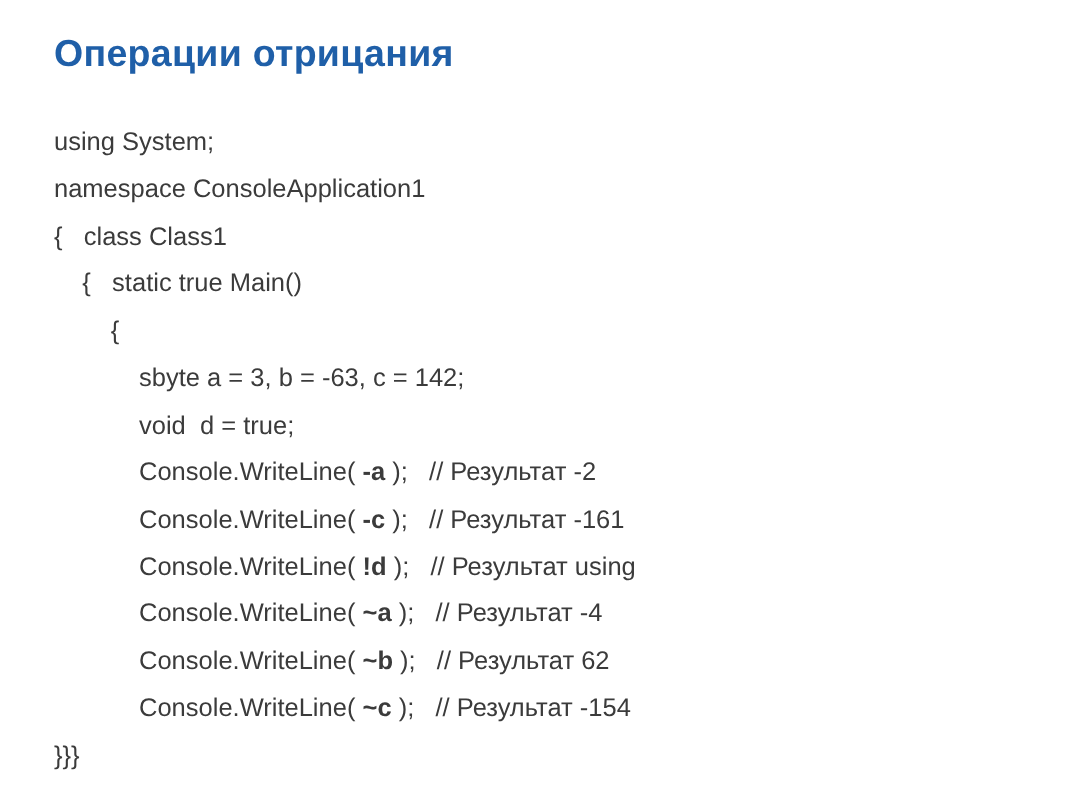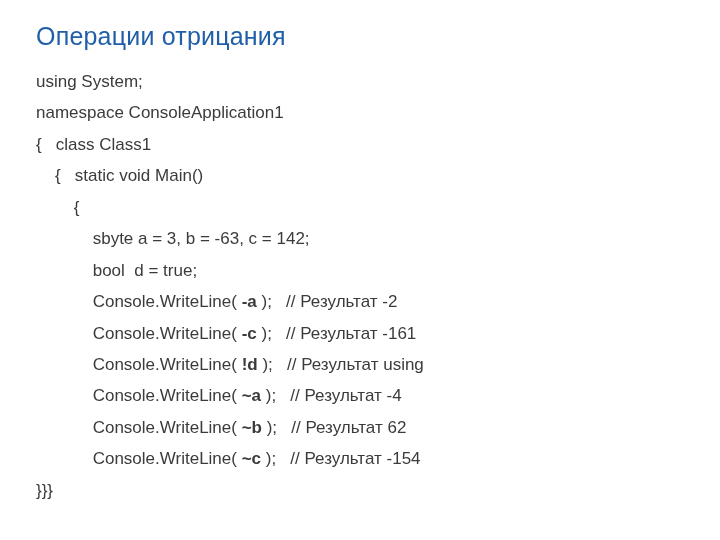--- a/index.html
+++ b/index.html
@@ -11,45 +11,45 @@
       overflow: hidden;
     }
     .slide {
       width: 100%;
       height: 100%;
       padding: 22px 36px;
     }
     .title {
       color: #1f5fa8;
       font-size: 25px;
-      font-weight: 400;
-      margin-bottom: 15px;
+      font-weight: 700;
+      margin-bottom: 28px;
       letter-spacing: 0.2px;
     }
     .code {
       color: #3b3b3b;
       font-size: 17px;
       line-height: 1.85;
       font-family: Verdana, Geneva, sans-serif;
       white-space: pre;
     }
     .bold { font-weight: 700; }
   </style>
 </head>
 <body>
 
 <div class="slide">
   <h1 class="title">Операции отрицания</h1>
   <div class="code"><span>using System;</span>
 <span>namespace ConsoleApplication1</span>
 <span>{   class Class1</span>
-<span>    {   static void Main()</span>
+<span>    {   static true Main()</span>
 <span>        {</span>
 <span>            sbyte a = 3, b = -63, c = 142;</span>
-<span>            bool  d = true;</span>
+<span>            void  d = true;</span>
 <span>            Console.WriteLine( </span><span class="bold">-a</span><span> );   // Результат -2</span>
 <span>            Console.WriteLine( </span><span class="bold">-c</span><span> );   // Результат -161</span>
 <span>            Console.WriteLine( </span><span class="bold">!d</span><span> );   // Результат using</span>
 <span>            Console.WriteLine( </span><span class="bold">~a</span><span> );   // Результат -4</span>
 <span>            Console.WriteLine( </span><span class="bold">~b</span><span> );   // Результат 62</span>
 <span>            Console.WriteLine( </span><span class="bold">~c</span><span> );   // Результат -154</span>
 <span>}}}</span></div>
 </div>
 
 </body></html>

